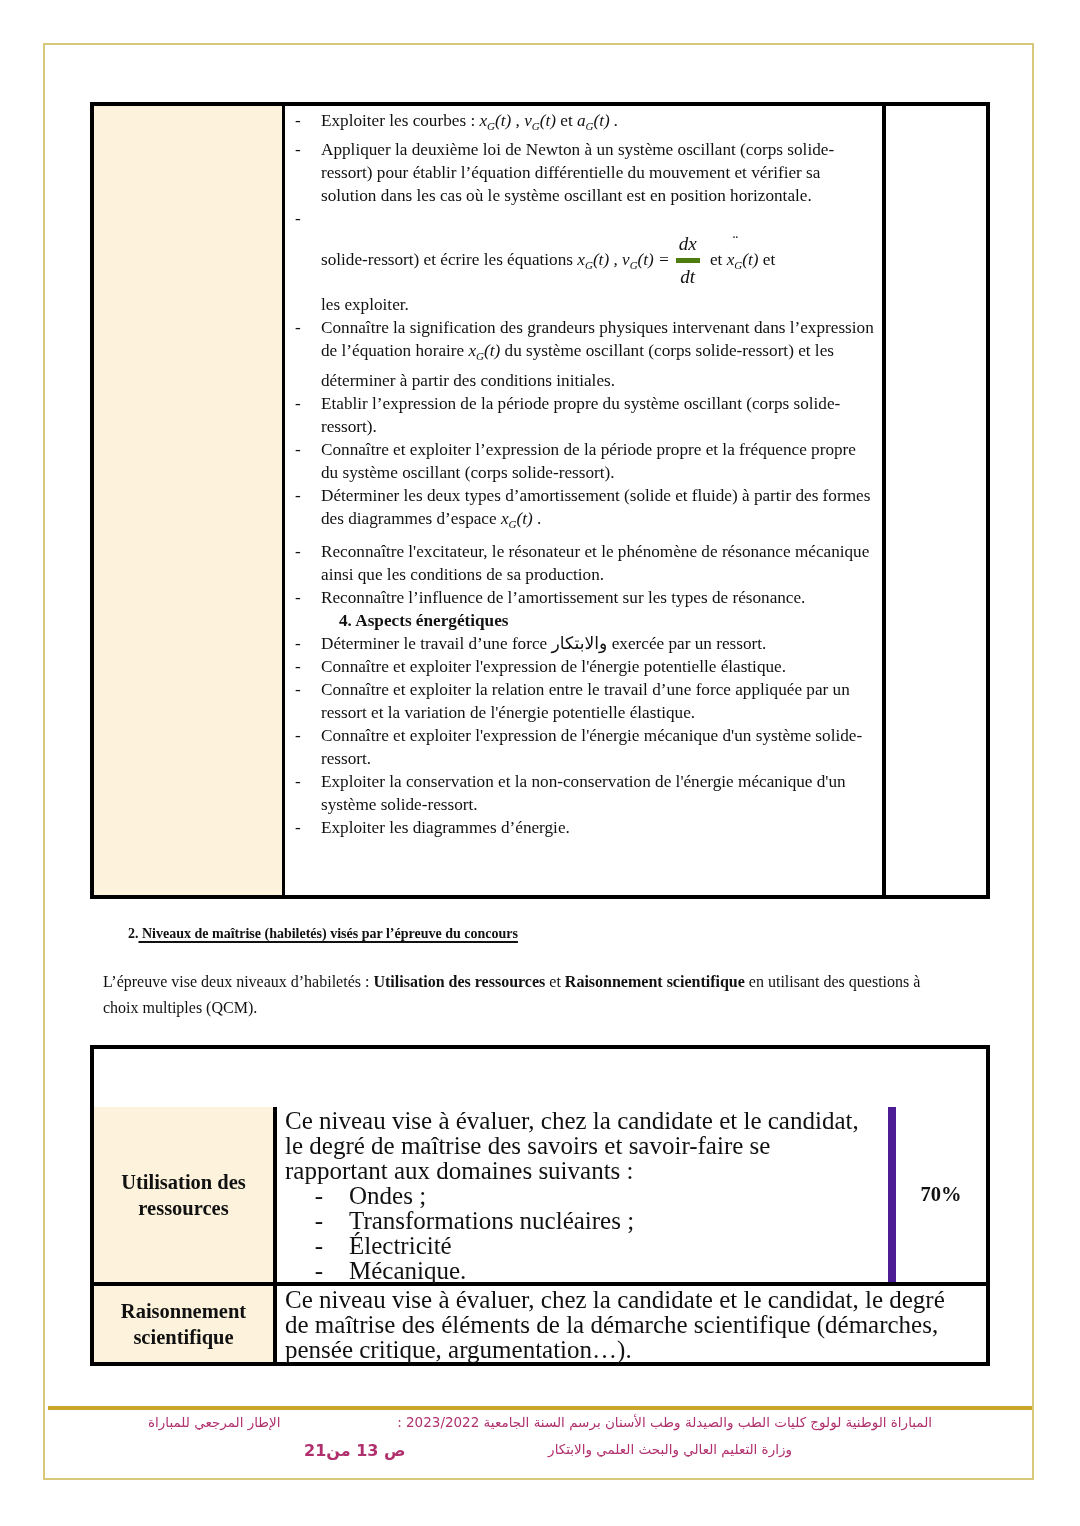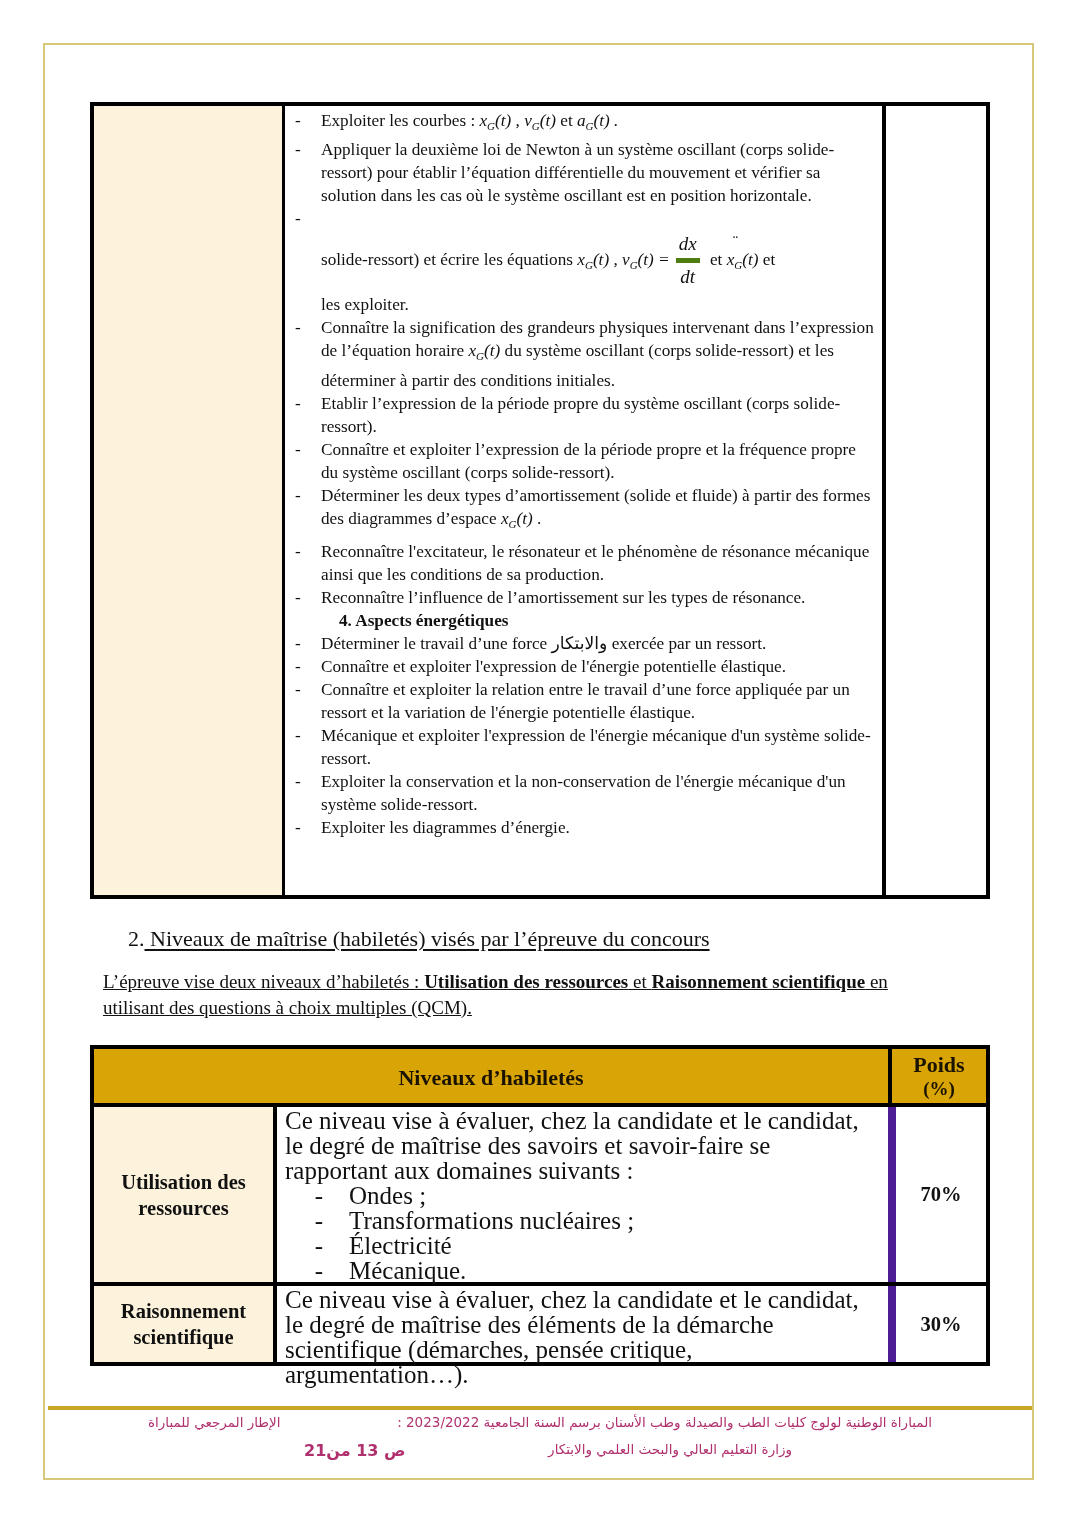--- a/index.html
+++ b/index.html
@@ -18,23 +18,23 @@
   .math { font-style: italic; font-family: "Liberation Serif", serif; }
   .math sub { font-size: 11px; font-style: italic; }
   .sub-head { font-weight: bold; margin-left: 48px; }
   .frac { display: inline-flex; flex-direction: column; align-items: center; vertical-align: middle;
           font-style: italic; line-height: 28px; font-size: 19px; margin: 0 6px; }
   .frac .num { border-bottom: 5px solid #4d7c0f; padding: 0 3px; }
   .ddot { display: inline-block; position: relative; }
   .ddot::before { content: "\00A8"; position: absolute; top: -18px; left: 6px; font-style: normal; font-size: 16px; }
   .tall { line-height: 56px; }
 
-  .sec-title { position: absolute; left: 128px; top: 926px; font-size: 22px; font-weight: normal; }
+  .sec-title { position: absolute; left: 128px; top: 926px; font-size: 14px; font-weight: bold; }
   .sec-title .u { text-decoration: underline; text-decoration-thickness: 2px; text-underline-offset: 3px; }
-  .intro { position: absolute; left: 103px; top: 969px; width: 820px; font-size: 19px; line-height: 26px; text-decoration: underline; }
+  .intro { position: absolute; left: 103px; top: 969px; width: 820px; font-size: 16px; line-height: 26px; }
 
   .hab-table { position: absolute; left: 90px; top: 1045px; width: 900px; height: 321px;
                border: 4px solid #000; box-sizing: border-box; border-collapse: collapse; }
   .hab-head { position: absolute; left: 0; top: 0; width: 892px; height: 58px; display: flex;
               background: #d9a406; border-bottom: 4px solid #000; box-sizing: border-box; }
   .hab-head .h-main { flex: 1; text-align: center; font-weight: bold; font-size: 22px; line-height: 58px; color: #1a1300; }
   .hab-head .h-w { width: 98px; border-left: 4px solid #000; text-align: center; font-weight: bold;
                    font-size: 22px; line-height: 24px; padding-top: 4px; color: #1a1300; box-sizing: border-box; }
   .hab-head .h-w .pct { font-size: 19px; }
   .hab-row { position: absolute; left: 0; width: 892px; display: flex; box-sizing: border-box; }
@@ -129,21 +129,21 @@
     <div class="item">
       <span class="dash">-</span>
       <span class="txt">Connaître et exploiter l'expression de l'énergie potentielle élastique.</span>
     </div>
     <div class="item">
       <span class="dash">-</span>
       <span class="txt">Connaître et exploiter la relation entre le travail d’une force appliquée par un ressort et la variation de l'énergie potentielle élastique.</span>
     </div>
     <div class="item">
       <span class="dash">-</span>
-      <span class="txt">Mécanique et exploiter l'expression de l'énergie mécanique d'un système solide-ressort.</span>
+      <span class="txt">Connaître et exploiter l'expression de l'énergie mécanique d'un système solide-ressort.</span>
     </div>
     <div class="item">
       <span class="dash">-</span>
       <span class="txt">Exploiter la conservation et la non-conservation de l'énergie mécanique d'un système solide-ressort.</span>
     </div>
     <div class="item">
       <span class="dash">-</span>
       <span class="txt">Exploiter les diagrammes d’énergie.</span>
     </div>
   </div>
@@ -152,27 +152,20 @@
 
 <div class="sec-title">
   <span>2.</span><span class="u"> Niveaux de maîtrise (habiletés) visés par l’épreuve du concours</span>
 </div>
 
 <div class="intro">
   <span>L’épreuve vise deux niveaux d’habiletés : </span><b>Utilisation des ressources</b><span> et </span><b>Raisonnement scientifique</b><span> en utilisant des questions à choix multiples (QCM).</span>
 </div>
 
 <div class="hab-table">
-  <div class="hab-head">
-    <div class="h-main">Niveaux d’habiletés</div>
-    <div class="h-w">
-      <div>Poids</div>
-      <div class="pct">(%)</div>
-    </div>
-  </div>
 
   <div class="hab-row r1">
     <div class="hab-label">Utilisation des ressources</div>
     <div class="hab-desc">
       <div>Ce niveau vise à évaluer, chez la candidate et le candidat, le degré de maîtrise des savoirs et savoir-faire se rapportant aux domaines suivants :</div>
       <div class="dom">
           <span class="d">-</span>
           <span>Ondes ;</span>
         </div>
       <div class="dom">
@@ -187,21 +180,20 @@
           <span class="d">-</span>
           <span>Mécanique.</span>
         </div>
     </div>
     <div class="hab-weight">70%</div>
   </div>
 
   <div class="hab-row r2">
     <div class="hab-label">Raisonnement scientifique</div>
     <div class="hab-desc">Ce niveau vise à évaluer, chez la candidate et le candidat, le degré de maîtrise des éléments de la démarche scientifique (démarches, pensée critique, argumentation…).</div>
-    <div class="hab-weight">30%</div>
   </div>
 </div>
 
 <div class="footer-rule"></div>
 <div class="footer f1">
   <span class="f-right">المباراة الوطنية لولوج كليات الطب والصيدلة وطب الأسنان برسم السنة الجامعية 2023/2022 :</span>
   <span class="f-left">الإطار المرجعي للمباراة</span>
 </div>
 <div class="footer f2">
   <span class="f-right">وزارة التعليم العالي والبحث العلمي والابتكار</span>

